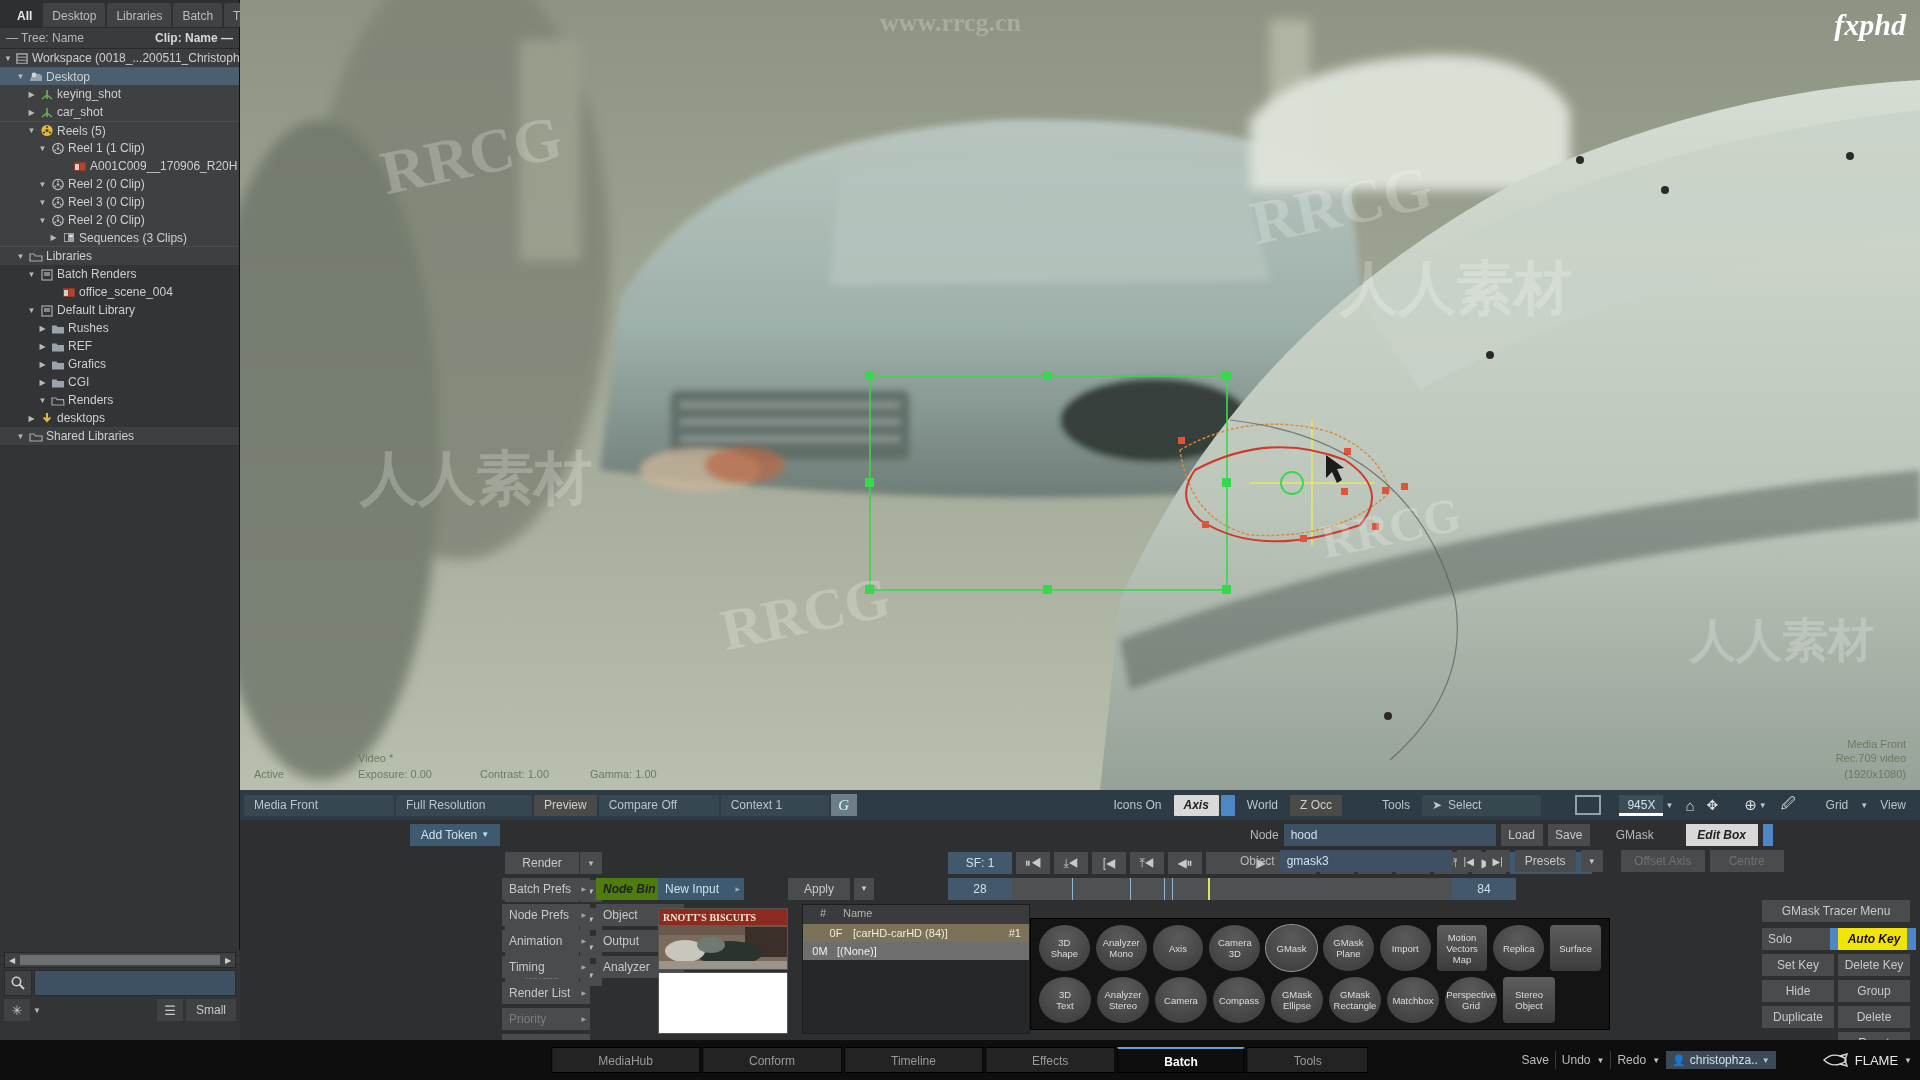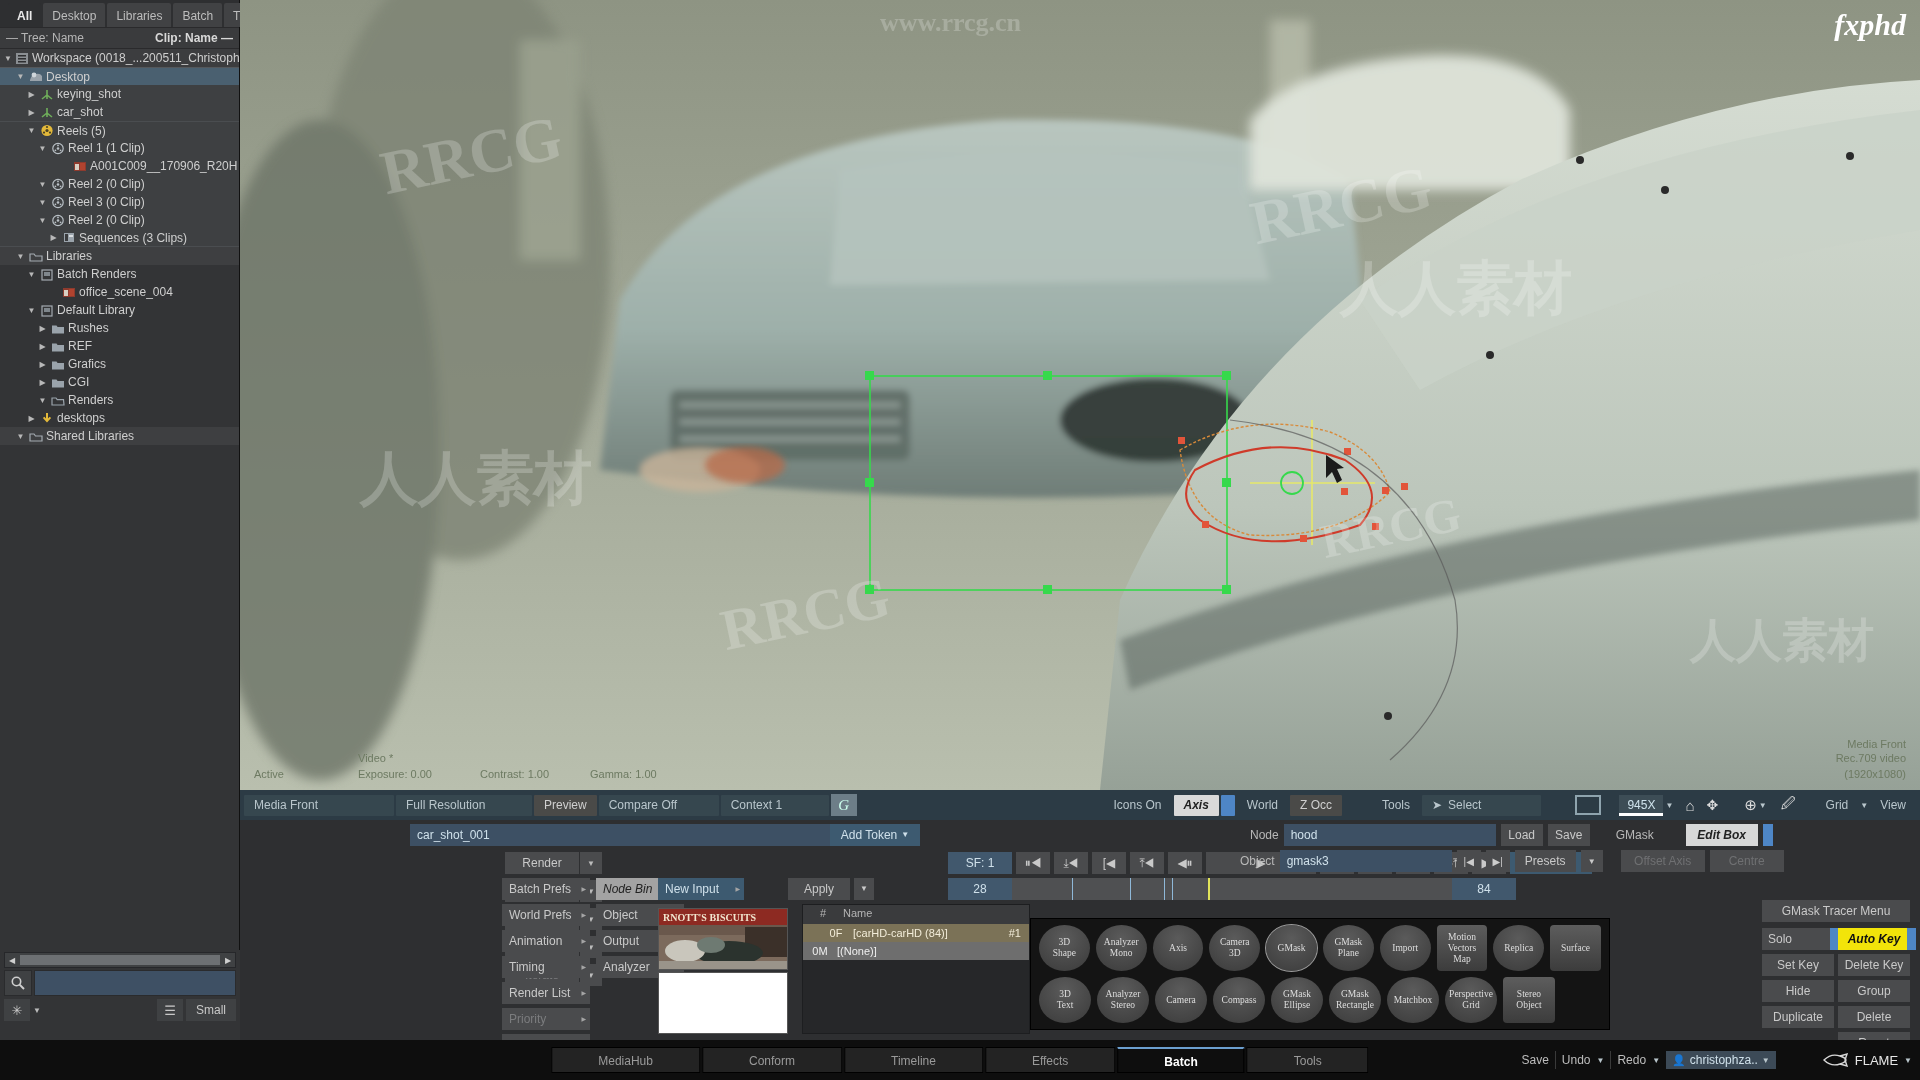--- a/index.html
+++ b/index.html
@@ -65,21 +65,21 @@
   .sqbtn { width:26px;height:20px;border:2px solid #8fa4ae;background:transparent;}
   .zoomval { background:#3d4d56; padding:0 8px; height:21px;line-height:21px; color:#cfe3ec; border-bottom:3px solid #fff;}
   .tri { font-size:8px; color:#b9c6cc;}
 
   
   #lower { position:absolute; left:240px; top:820px; width:1680px; height:220px; background:#2e2f31;}
   .btn { background:#4a4b4d; color:#c9c9c9; font-size:12px; height:22px; line-height:22px;
      padding:0 8px; display:inline-flex; align-items:center; justify-content:center; white-space:nowrap;}
   .btn.dim { color:#7b7c7e;}
   .btn.blue { background:#3d5a70; color:#cfe0ea;}
-  .btn.sel { background:#a3a3a3; color:#222; font-weight:normal; font-style:italic;}
+  .btn.sel { background:#4d7c0f; color:#222; font-weight:bold; font-style:italic;}
   .dd { display:flex; }
   .dd .main { flex:1; }
   .dd .arr { width:22px; background:#4a4b4d; display:flex;align-items:center;justify-content:center; font-size:8px; color:#bbb; margin-left:1px;}
   .sideitem { width:88px; justify-content:flex-start; padding-left:7px; position:relative;}
   .sideitem::after{ content:"▶"; position:absolute; right:4px; font-size:6px; color:#a5a5a5;}
 
   
   .nodelist { background:#262729; border:1px solid #1d1e20; }
   .nlhead { display:flex; height:19px; font-size:11px; color:#b4b4b4; background:#3a3b3d;}
   .nlhead div:first-child{ width:34px; text-align:center;}
@@ -517,21 +517,20 @@
     <div style="font-size:14px;color:#dcdcdc;">🖉</div>
     <div style="width:16px;"></div>
     <div class="vb plain">Grid</div>
     <div class="tri">▼</div>
     <div class="vb plain">View</div>
   </div>
 
   <div id="lower">
 
     <div style="position:absolute;left:170px;top:4px;width:510px;height:22px;display:flex;">
-      <input class="field" style="flex: 1 1 0%; border: 0px;" id="batch-name" value="car_shot_001">
       <div class="btn blue" style="width:90px;gap:4px;">
         <span>Add Token</span>
           <span style="font-size:8px;">▼</span>
       </div>
     </div>
 
     <div style="position:absolute;left:265px;top:32px;display:flex;gap:6px;flex-direction:column;" id="b-toprow">
         <div class="dd">
           <div class="btn main" style="width: 74px;">Render</div>
           <div class="arr">▼</div>
@@ -549,21 +548,21 @@
           <div class="arr">▼</div>
         </div>
         <div class="dd">
           <div class="btn main dim" style="width: 74px;">Iterate</div>
           <div class="arr">▼</div>
         </div>
       </div>
 
     <div style="position:absolute;left:262px;top:58px;display:flex;flex-direction:column;gap:4px;" id="b-leftcol">
         <div class="btn sideitem">Batch Prefs</div>
-        <div class="btn sideitem">World Prefs</div>
+        <div class="btn sideitem">Node Prefs</div>
         <div class="btn sideitem">Animation</div>
         <div class="btn sideitem">Timing</div>
         <div class="btn sideitem">Render List</div>
         <div class="btn sideitem dim">Priority</div>
         <div class="btn sideitem">FX Nodes</div>
       </div>
 
     <div style="position:absolute;left:356px;top:58px;display:flex;flex-direction:column;gap:4px;" id="b-secondcol">
         <div class="btn sideitem sel">Node Bin</div>
         <div class="btn sideitem">Object</div>
@@ -637,21 +636,21 @@
       <div style="width:440px;height:22px;background:#4f5052;position:relative;">
         <div style="position:absolute;left:60px;top:0;width:1px;height:22px;background:#8fb8d8;"></div>
         <div style="position:absolute;left:118px;top:0;width:1px;height:22px;background:#8fb8d8;"></div>
         <div style="position:absolute;left:152px;top:0;width:1px;height:22px;background:#8fb8d8;"></div>
         <div style="position:absolute;left:160px;top:0;width:1px;height:22px;background:#8fb8d8;"></div>
         <div style="position:absolute;left:196px;top:0;width:2px;height:22px;background:#e2e45a;"></div>
       </div>
       <div class="field sm" style="width:64px;text-align:center;padding:0;">84</div>
     </div>
 
-    <div class="palette" style="left:790px;top:98px;width:580px;height:112px;font-family:Liberation Serif, serif;">
+    <div class="palette" style="left:790px;top:98px;width:580px;height:112px;">
       <div class="prow" id="pal-row1">
           <div class="nbtn" style="white-space: pre-line;">3D
 Shape</div>
           <div class="nbtn" style="white-space: pre-line;">Analyzer
 Mono</div>
           <div class="nbtn" style="white-space: pre-line;">Axis</div>
           <div class="nbtn" style="white-space: pre-line;">Camera
 3D</div>
           <div class="nbtn hl" style="white-space: pre-line;">GMask</div>
           <div class="nbtn" style="white-space: pre-line;">GMask

